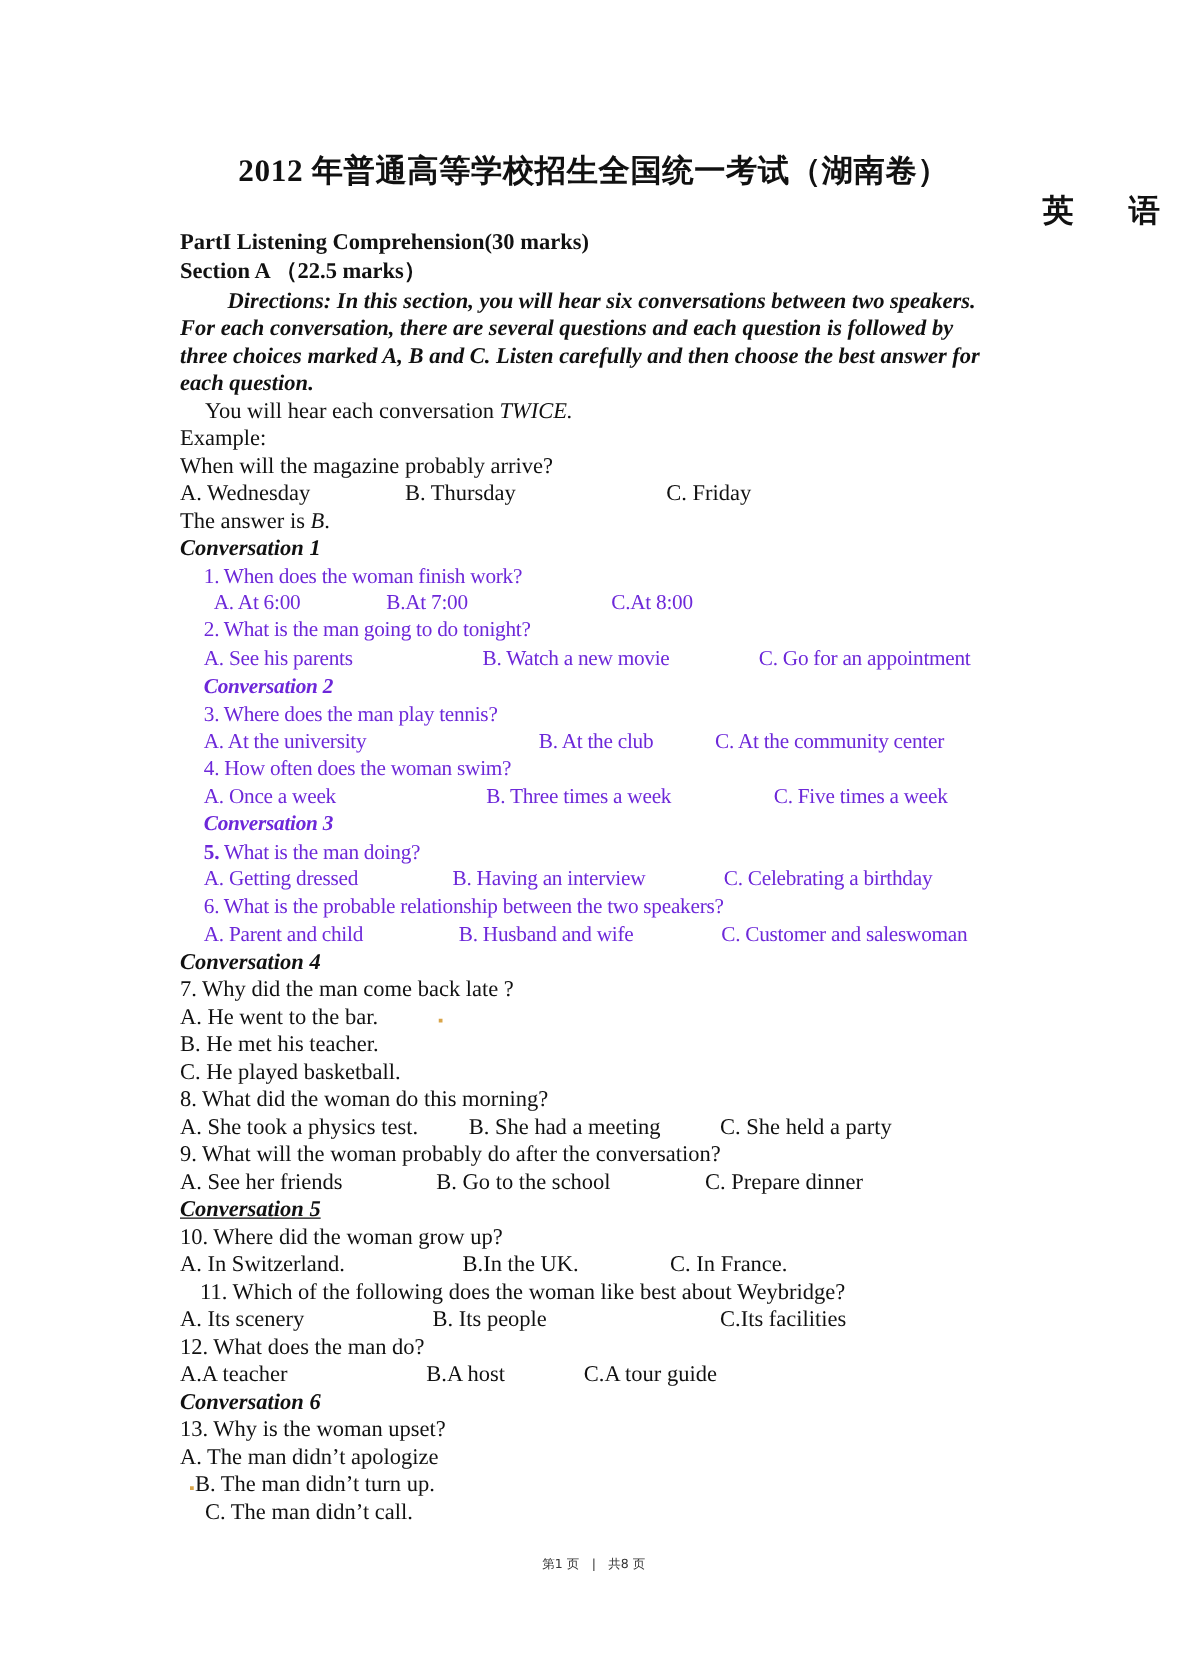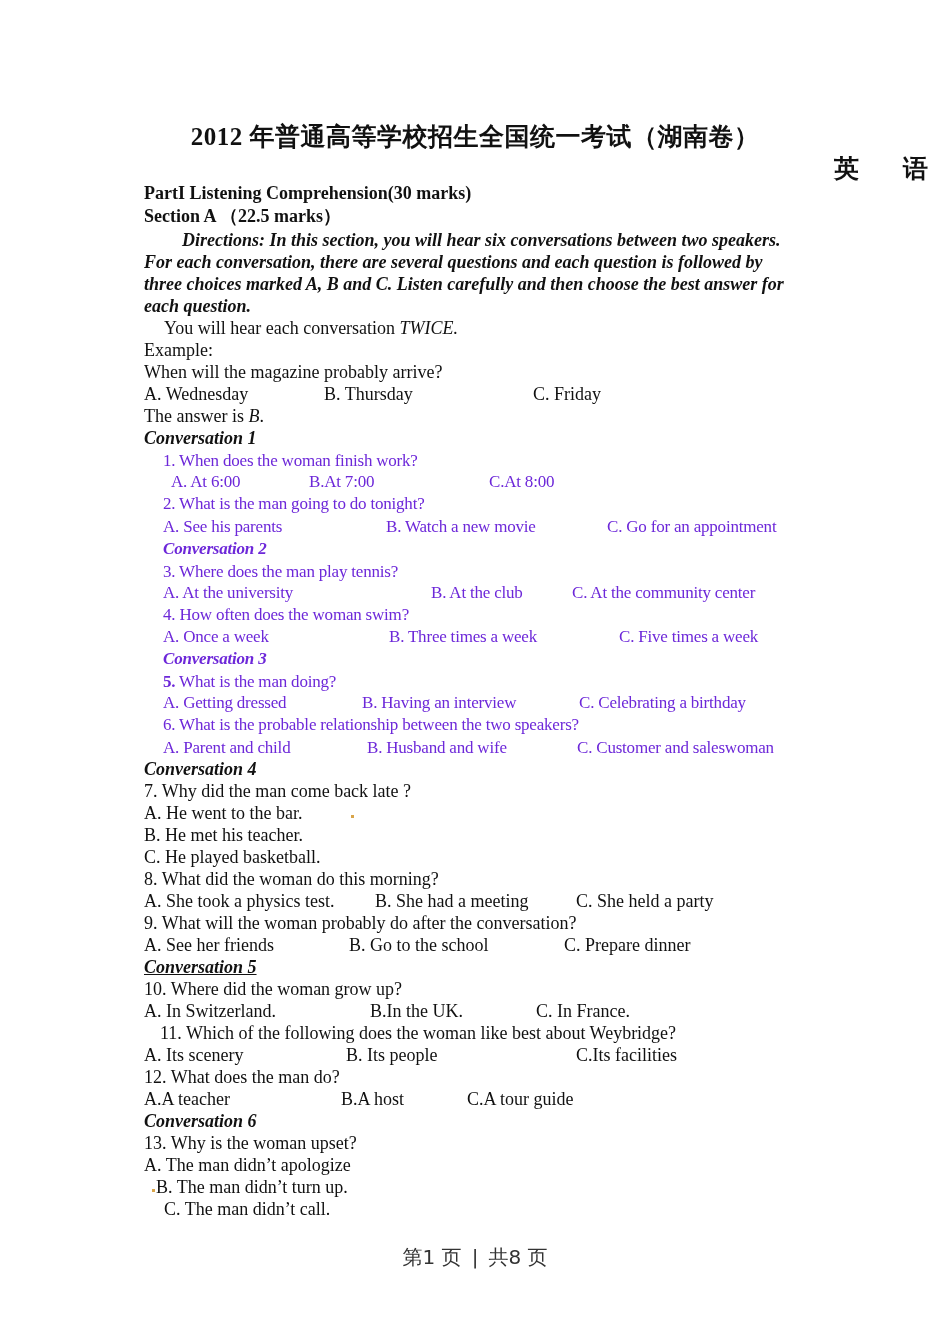--- a/index.html
+++ b/index.html
@@ -8,21 +8,21 @@
   .abs { position: absolute; white-space: nowrap; }
   .title { left: 0; width: 950px; text-align: center; top: 120px; font-size: 25px; font-weight: bold; letter-spacing: 0.5px; }
   .subtitle { left: 0; width: 950px; text-align: right; top: 152px; font-size: 25px; font-weight: bold; }
   .subtitle span { display: inline-block; margin: 0 22px; }
   .line { left: 144px; font-size: 18px; line-height: 22px; }
   .bold { font-weight: bold; }
   .bi { font-weight: bold; font-style: italic; }
   .dir { left: 144px; width: 660px; top: 229px; font-size: 18px; line-height: 22px; font-weight: bold; font-style: italic; white-space: normal; text-indent: 38px; }
   .scan { font-size: 17px; color: #6d28d9; letter-spacing: -0.2px; }
   .opt { position: absolute; white-space: nowrap; }
-  .footer { left: 0; width: 950px; text-align: center; top: 1244px; font-family: "DejaVu Sans", sans-serif; font-size: 20px; color: #333; }
+  .footer { left: 0; width: 950px; text-align: center; top: 1244px; font-family: "DejaVu Sans", sans-serif; font-size: 10px; color: #333; }
   .footer .sep { margin: 0 10px; }
   .dot { position: absolute; width: 3px; height: 3px; background: #d9a54a; }
 </style>
 </head>
 <body>
 
 <div class="abs title">2012 年普通高等学校招生全国统一考试（湖南卷）</div>
 <div class="abs subtitle">
   <span>英</span><span>语</span>
 </div>

